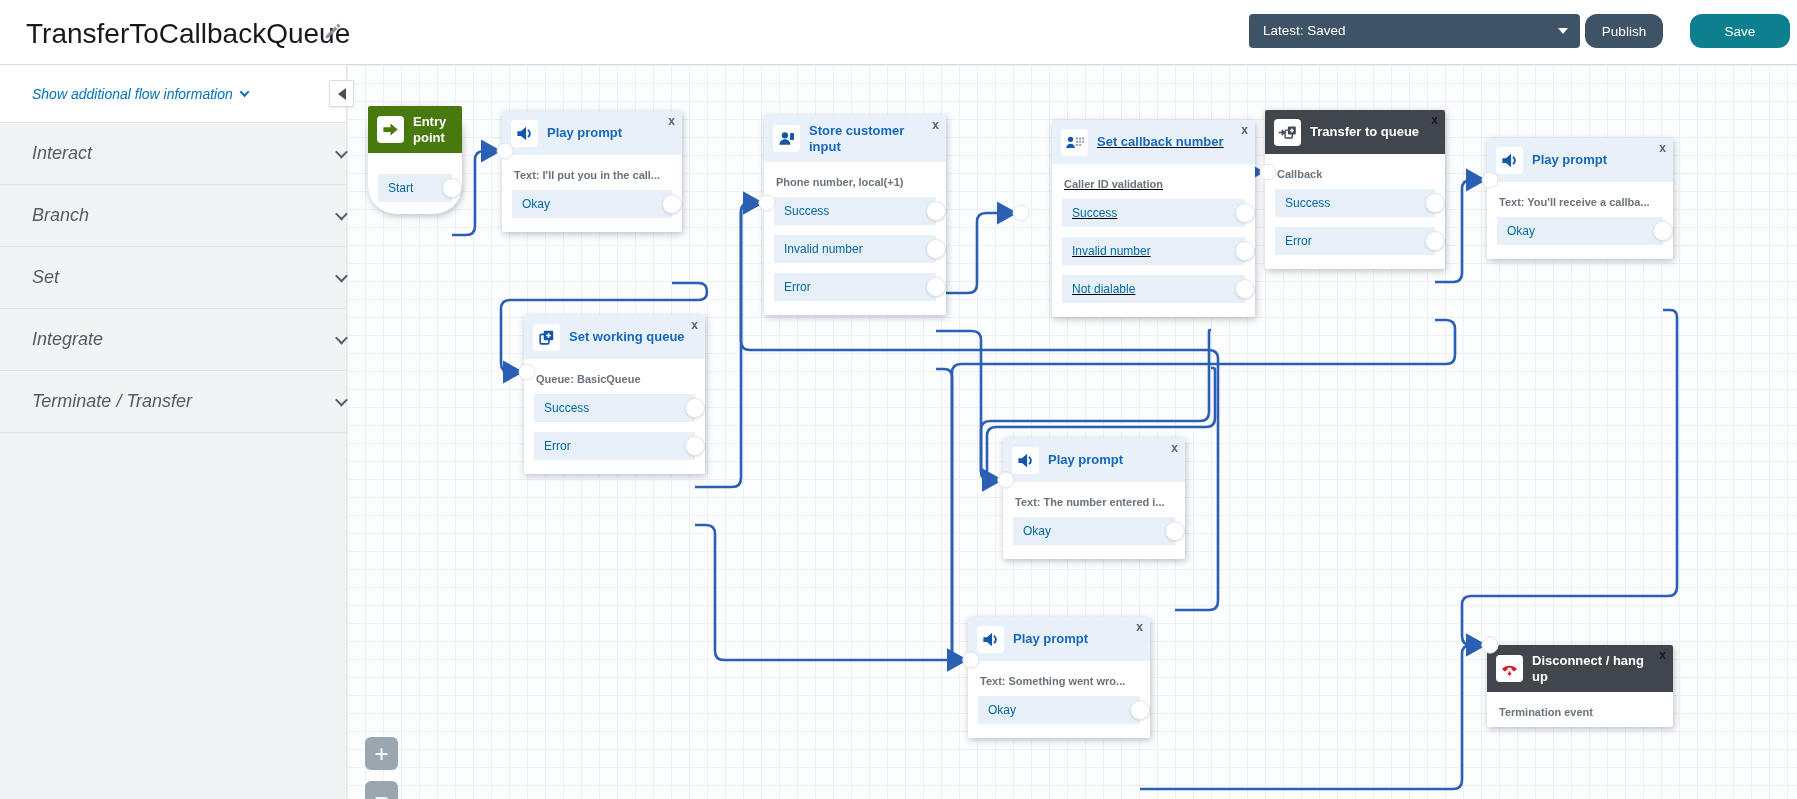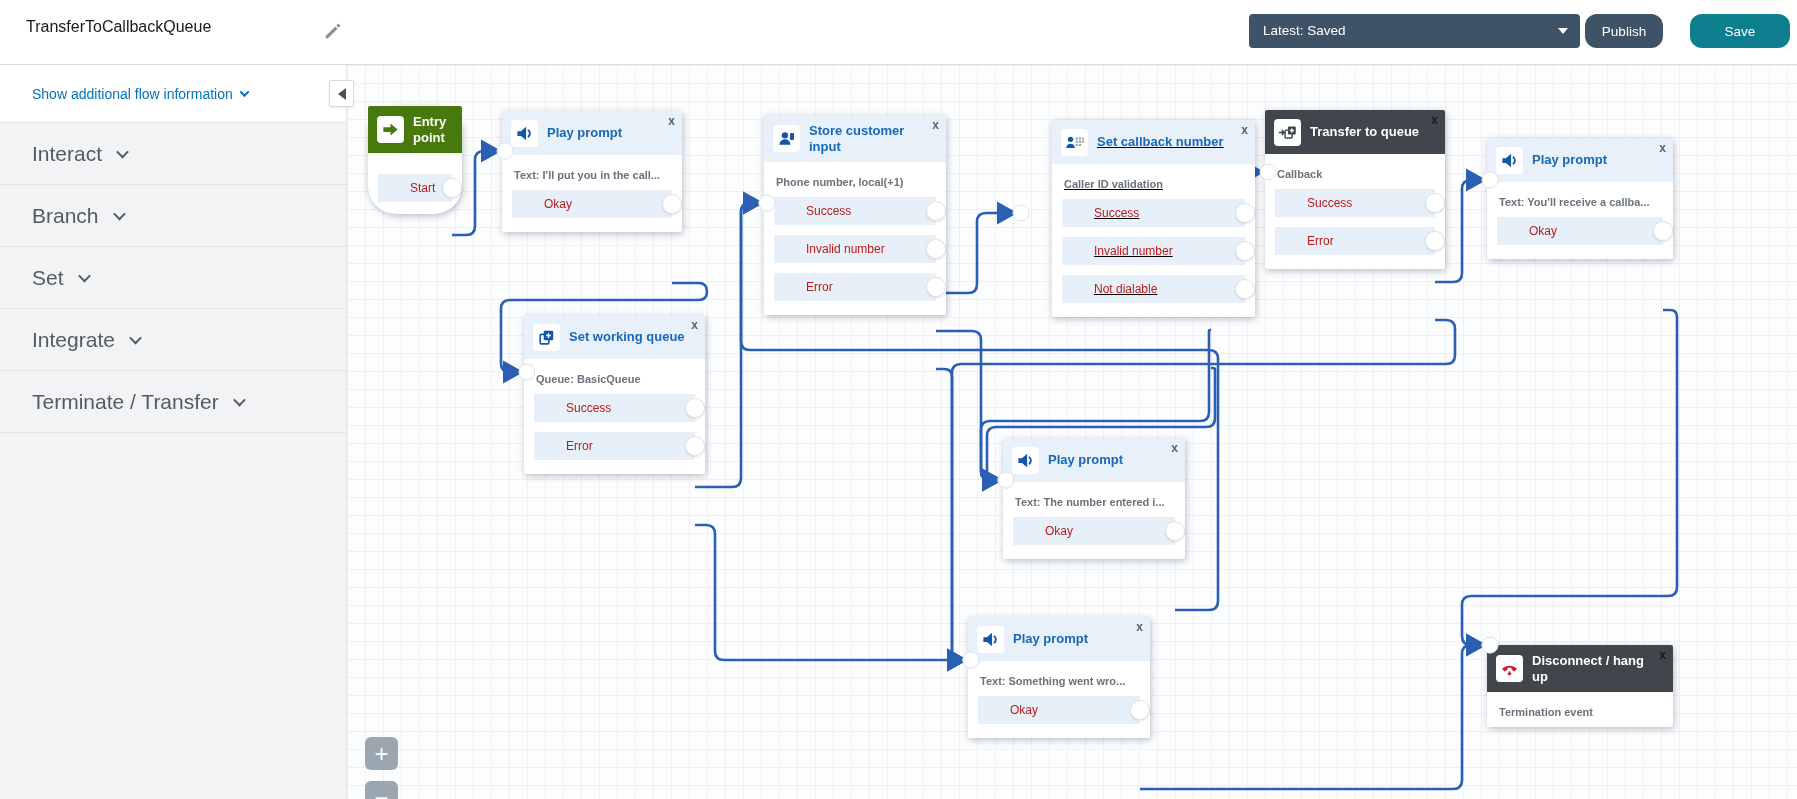--- a/index.html
+++ b/index.html
@@ -2,41 +2,41 @@
 <html><head>
 <meta charset="utf-8">
 <style>
   * { box-sizing: border-box; margin: 0; padding: 0; }
   html,body { width:1797px; height:799px; overflow:hidden;
     font-family:"Liberation Sans", sans-serif; background:#fff; }
 
   
   #topbar { position:absolute; left:0; top:0; width:1797px; height:65px;
     background:#fff; border-bottom:1px solid #d9dcde; z-index:30; }
-  #flow-title { position:absolute; left:26px; top:18px; font-size:16px; color:#16191f; }
+  #flow-title { position:absolute; left:26px; top:18px; font-size:28px; color:#16191f; }
   #edit-pencil { position:absolute; left:322px; top:20px; width:22px; height:22px; cursor:pointer; }
   .hbtn { position:absolute; top:14px; height:34px; border:none; border-radius:12px;
     color:#fff; font-size:13.5px; font-family:"Liberation Sans",sans-serif; cursor:pointer; }
   #version-dd { left:1249px; width:331px; background:#3f5366; text-align:left;
     padding:0 30px 0 14px; position:absolute; top:14px; height:34px; border-radius:4px;
     color:#fff; font-size:13.5px; line-height:34px; cursor:pointer; }
   #version-dd .dd-caret { position:absolute; right:12px; top:14px;
     border-left:5px solid transparent; border-right:5px solid transparent; border-top:6px solid #fff; }
   #publish-btn { left:1585px; width:78px; background:#3f5366; }
   #save-btn { left:1690px; width:100px; background:#0d7f8f; }
 
   
   #sidebar { position:absolute; left:0; top:65px; width:347px; height:734px;
-    background:#f2f3f4; z-index:10; border-right:1px solid #e4e7e9; }
+    background:#f2f3f4; z-index:10; border-right:1px solid #e4e7e9;font-style:italic; }
   #flow-info-row { height:58px; background:#fff; border-bottom:1px solid #e4e7e9;
     display:flex; align-items:center; padding-left:32px; }
   #flow-info-link { color:#0272bb; font-size:14px; cursor:pointer; display:flex; align-items:center; gap:8px; }
   .palette-section { height:62px; display:flex; align-items:center; gap:16px;
     padding-left:32px; border-bottom:1px solid #e1e4e6; background:#f2f3f4;
-    color:#545b64; font-size:21px; cursor:pointer; }
+    color:#545b64; font-size:18px; cursor:pointer;justify-content:space-between; }
   .chev { width:9px; height:9px; border-right:2px solid currentColor; border-bottom:2px solid currentColor;
     transform:rotate(45deg) translate(-1px,-1px); display:inline-block; }
   #flow-info-link .chev { width:7px; height:7px; }
 
   
   #collapse-btn { position:absolute; left:329px; top:80px; width:25px; height:27px;
     background:#fff; border:1px solid #d7dbde; border-radius:2px; z-index:20;
     display:flex; align-items:center; justify-content:center; cursor:pointer;
     box-shadow:0 1px 2px rgba(0,0,0,.08); }
   #collapse-btn .tri { width:0; height:0; border-top:6px solid transparent;
@@ -64,21 +64,21 @@
   .block.cat-entry .block-title { color:#fff; }
   .block-title { font-size:13px; font-weight:bold; line-height:1.2; padding-right:8px; }
   .icon-box { flex:none; width:27px; height:27px; background:#fff; border-radius:4px;
     display:flex; align-items:center; justify-content:center; }
   .close-x { position:absolute; right:7px; top:4px; font-size:12px; color:#5b636b;
     font-weight:bold; cursor:pointer; line-height:1; }
   .block.cat-dark .close-x { color:#16191f; }
   .block-body { padding:14px 12px 9px; font-size:11px; font-weight:bold; color:#6a737b; }
   .rows { padding-bottom:4px; }
   .row { position:relative; height:28px; margin:0 10px 10px 10px; background:#e7eff8;
-    display:flex; align-items:center; padding-left:32px; font-size:12px; color:#b91c1c; }
+    display:flex; align-items:center; padding-left:10px; font-size:12px; color:#0369a1; }
   .port { position:absolute; right:-10px; top:50%; width:20px; height:20px; margin-top:-10px;
     background:#fff; border:1px solid #dfe5ea; border-radius:50%; cursor:crosshair;
     box-shadow:0 1px 2px rgba(0,0,0,.12); }
   .block.cat-entry { width:94px; }
   .block.cat-entry .rows { padding-top:21px; padding-bottom:2px; }
 
   
   .zoom-btn { position:absolute; left:18px; width:33px; height:33px; background:#9aa7b1;
     border:none; border-radius:6px; color:#fff; font-size:24px; line-height:30px;
     cursor:pointer; z-index:5; font-family:"Liberation Sans",sans-serif; }

